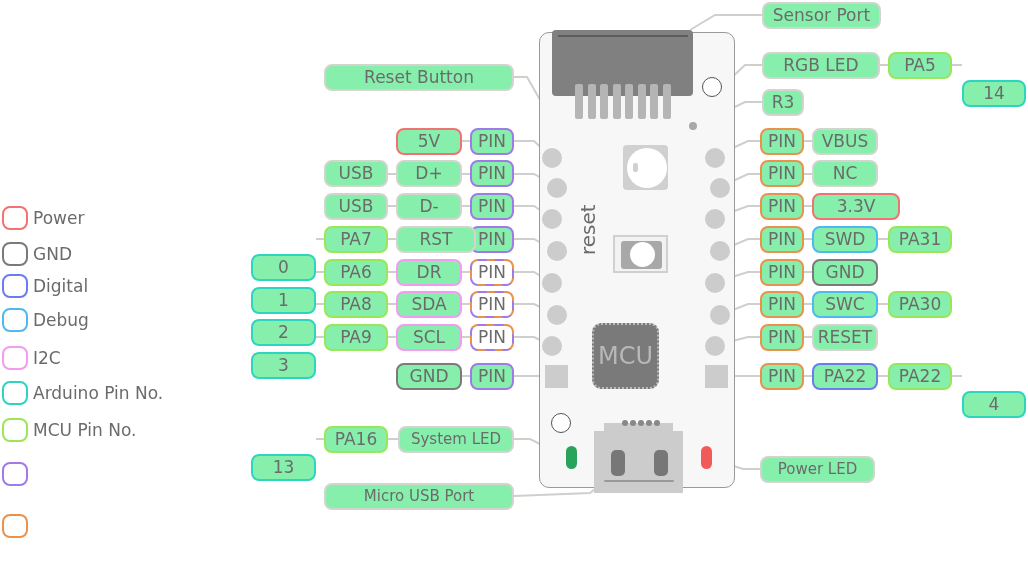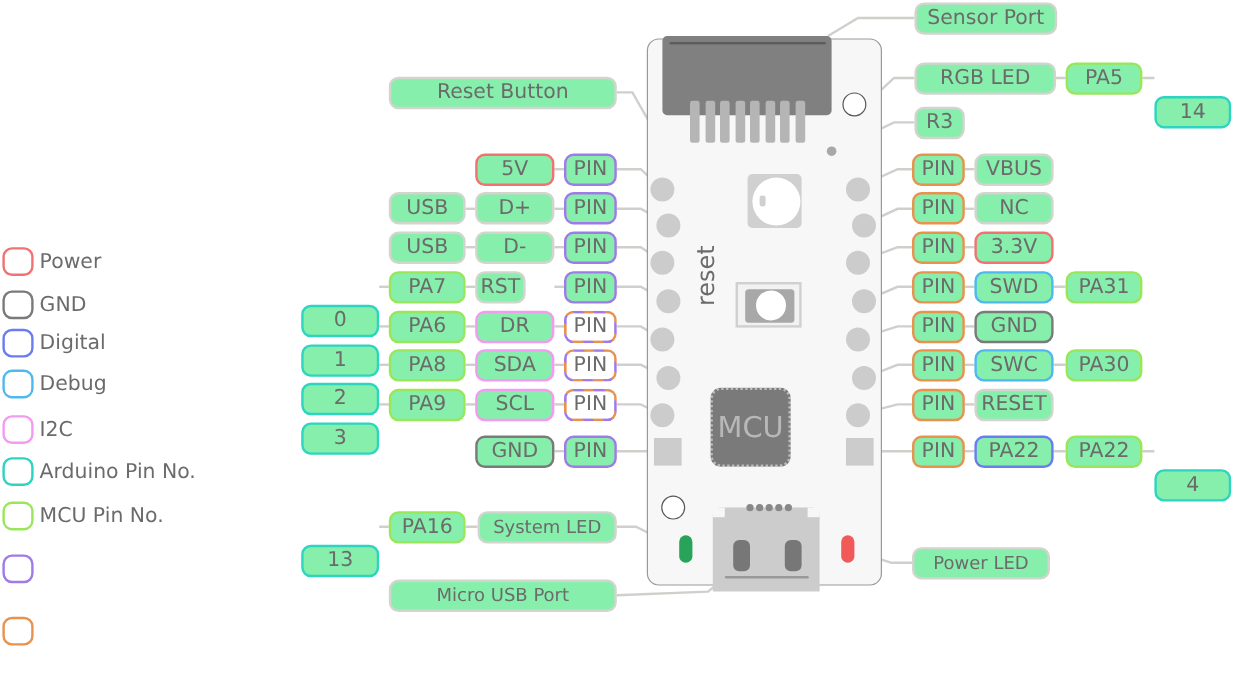--- a/index.html
+++ b/index.html
@@ -236,21 +236,21 @@
   <div class="lbl c-plain" style="left:396px;top:160px;width:66px">D+</div>
   <div class="lbl c-plain" style="left:324px;top:160px;width:64px">USB</div>
 </div>
 <div>
   <div class="lbl c-sensor" style="left:470px;top:193px;width:44px">PIN</div>
   <div class="lbl c-plain" style="left:396px;top:193px;width:66px">D-</div>
   <div class="lbl c-plain" style="left:324px;top:193px;width:64px">USB</div>
 </div>
 <div>
   <div class="lbl c-sensor" style="left:470px;top:226px;width:44px">PIN</div>
-  <div class="lbl c-plain" style="left:396px;top:226px;width:42px">RST</div>
+  <div class="lbl c-plain" style="left:396px;top:226px;width:80px">RST</div>
   <div class="lbl c-mcu" style="left:324px;top:226px;width:64px">PA7</div>
   <div class="lbl c-arduino" style="left:251px;top:226px;width:65px">0</div>
 </div>
 <div>
   <div class="lbl c-striped" style="left:470px;top:259px;width:44px">PIN</div>
   <div class="lbl c-i2c" style="left:396px;top:259px;width:66px">DR</div>
   <div class="lbl c-mcu" style="left:324px;top:259px;width:64px">PA6</div>
   <div class="lbl c-arduino" style="left:251px;top:259px;width:65px">1</div>
 </div>
 <div>
@@ -273,21 +273,21 @@
 <div>
   <div class="lbl c-mcuconn" style="left:760px;top:128px;width:44px">PIN</div>
   <div class="lbl c-plain" style="left:812px;top:128px;width:66px">VBUS</div>
 </div>
 <div>
   <div class="lbl c-mcuconn" style="left:760px;top:160px;width:44px">PIN</div>
   <div class="lbl c-plain" style="left:812px;top:160px;width:66px">NC</div>
 </div>
 <div>
   <div class="lbl c-mcuconn" style="left:760px;top:193px;width:44px">PIN</div>
-  <div class="lbl c-power" style="left:812px;top:193px;width:66px">3.3V</div>
+  <div class="lbl c-power" style="left:812px;top:193px;width:88px">3.3V</div>
 </div>
 <div>
   <div class="lbl c-mcuconn" style="left:760px;top:226px;width:44px">PIN</div>
   <div class="lbl c-debug" style="left:812px;top:226px;width:66px">SWD</div>
   <div class="lbl c-mcu" style="left:888px;top:226px;width:64px">PA31</div>
 </div>
 <div>
   <div class="lbl c-mcuconn" style="left:760px;top:259px;width:44px">PIN</div>
   <div class="lbl c-gnd" style="left:812px;top:259px;width:66px">GND</div>
 </div>

